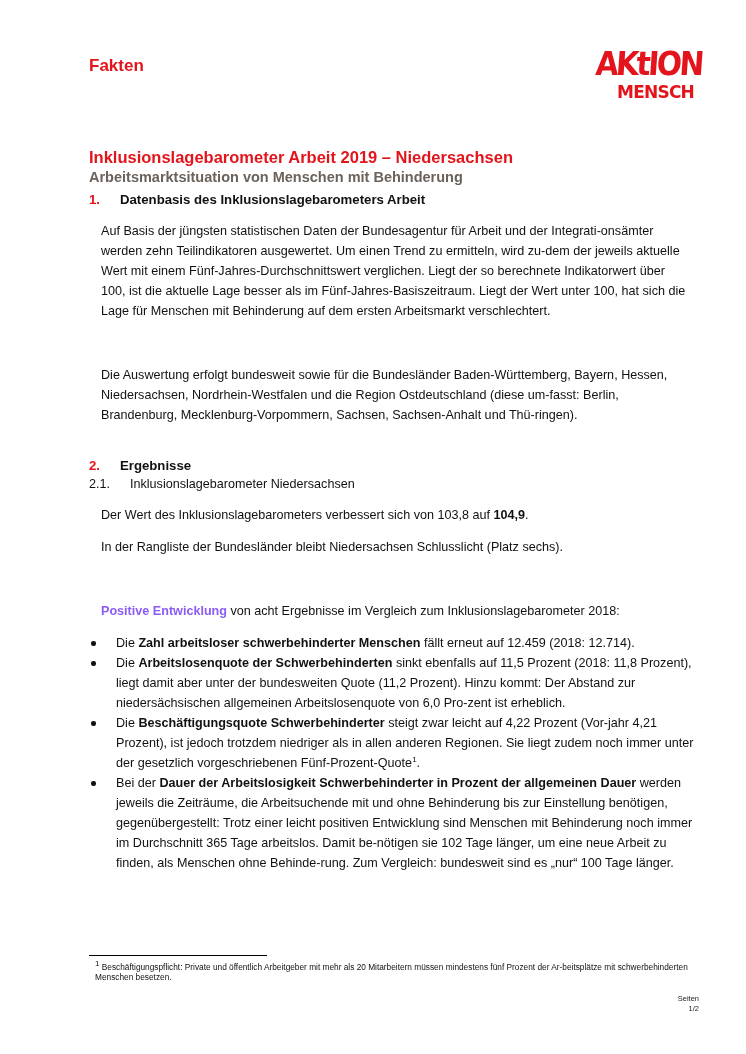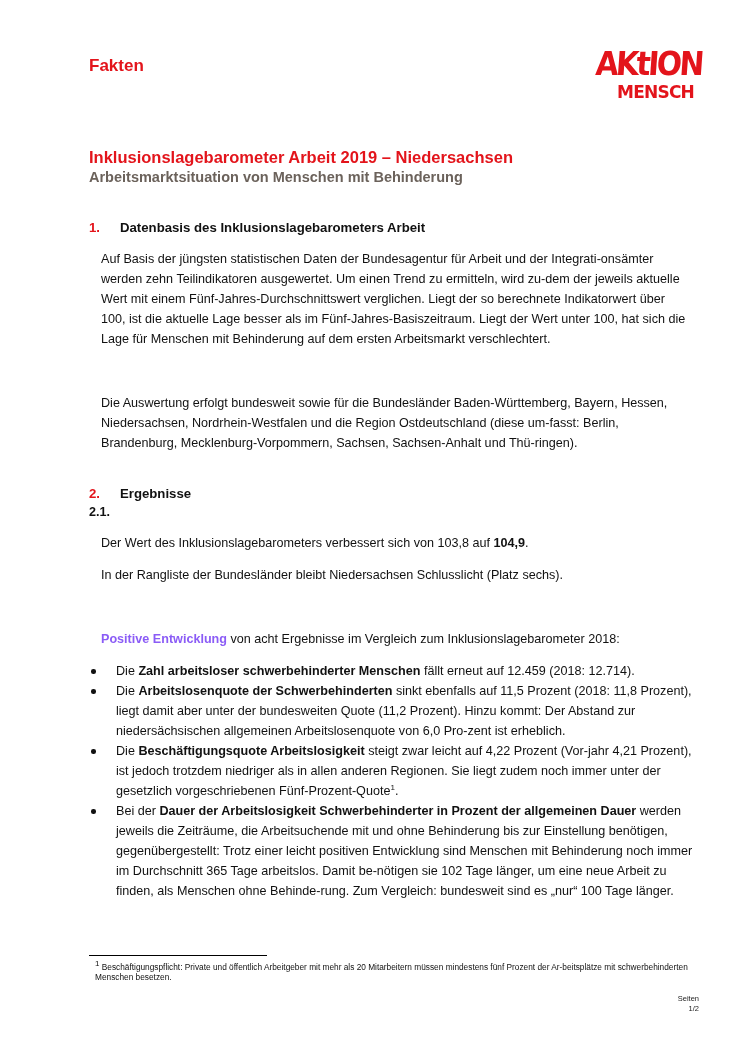--- a/index.html
+++ b/index.html
@@ -18,24 +18,24 @@
       color: #e3141b; letter-spacing: -2.5px; transform: skewX(-4deg);
       font-stretch: condensed;
     }
     .logo .mensch {
       position: absolute; right: 8px; top: 32px;
       font-family: "DejaVu Sans", sans-serif; font-weight: bold; font-size: 17px;
       color: #e3141b; letter-spacing: -0.8px;
     }
     .content { position: absolute; left: 89px; top: 147px; width: 612px; }
     .title { font-size: 16.5px; font-weight: bold; color: #e3141b; line-height: 20px; margin: 0; }
-    .subtitle { font-size: 14.5px; font-weight: bold; color: #6b625b; line-height: 20px; margin: 0 0 32px 0; }
+    .subtitle { font-size: 14.5px; font-weight: bold; color: #6b625b; line-height: 20px; margin: 0 0 4px 0; }
     .h1 { font-size: 13.2px; font-weight: bold; line-height: 18px; margin: 0; display: flex; }
     .h1 .num { color: #e3141b; width: 31px; display: inline-block; }
-    .h2 { font-size: 12.6px; font-weight: bold; line-height: 18px; margin: 0; display: flex; }
+    .h2 { font-size: 12.6px; font-weight: normal; line-height: 18px; margin: 0; display: flex; }
     .h2 .num { width: 41px; display: inline-block; }
     p { font-size: 12.6px; line-height: 20px; margin: 12px; }
     .gap { height: 20px; }
     .red-b { color: #8b5cf6; font-weight: bold; }
     ul { margin: 0; padding: 0; list-style: none; }
     li { position: relative; padding-left: 27px; font-size: 12.6px; line-height: 20px; }
     li::before {
       content: ""; position: absolute; left: 2px; top: 8px; width: 4.5px; height: 4.5px;
       background: #111; border-radius: 50%;
     }
@@ -66,30 +66,31 @@
   <div class="gap"></div>
   <p>Die Auswertung erfolgt bundesweit sowie für die Bundesländer Baden-Württemberg, Bayern, Hessen, Niedersachsen, Nordrhein-Westfalen und die Region Ostdeutschland (diese um-fasst: Berlin, Brandenburg, Mecklenburg-Vorpommern, Sachsen, Sachsen-Anhalt und Thü-ringen).</p>
   <div class="gap"></div>
 
   <div class="h1">
     <span class="num">2.</span>
     <span>Ergebnisse</span>
   </div>
   <div class="h2">
     <span class="num">2.1.</span>
+    <span>Inklusionslagebarometer Niedersachsen</span>
   </div>
   <p><span>Der Wert des Inklusionslagebarometers verbessert sich von 103,8 auf </span><b>104,9</b><span>.</span></p>
   <p>In der Rangliste der Bundesländer bleibt Niedersachsen Schlusslicht (Platz sechs).</p>
   <div class="gap"></div>
 
   <p><span class="red-b">Positive Entwicklung</span><span> von acht Ergebnisse im Vergleich zum Inklusionslagebarometer 2018:</span></p>
   <ul>
     <li><span>Die </span><b>Zahl arbeitsloser schwerbehinderter Menschen</b><span> fällt erneut auf 12.459 (2018: 12.714).</span></li>
     <li><span>Die </span><b>Arbeitslosenquote der Schwerbehinderten</b><span> sinkt ebenfalls auf 11,5 Prozent (2018: 11,8 Prozent), liegt damit aber unter der bundesweiten Quote (11,2 Prozent). Hinzu kommt: Der Abstand zur niedersächsischen allgemeinen Arbeitslosenquote von 6,0 Pro-zent ist erheblich.</span></li>
-    <li><span>Die </span><b>Beschäftigungsquote Arbeitslosigkeit</b><span> steigt zwar leicht auf 4,22 Prozent (Vor-jahr 4,21 Prozent), ist jedoch trotzdem niedriger als in allen anderen Regionen. Sie liegt zudem noch immer unter der gesetzlich vorgeschriebenen Fünf-Prozent-Quote</span><sup>1</sup>.</li>
+    <li><span>Die </span><b>Beschäftigungsquote Schwerbehinderter</b><span> steigt zwar leicht auf 4,22 Prozent (Vor-jahr 4,21 Prozent), ist jedoch trotzdem niedriger als in allen anderen Regionen. Sie liegt zudem noch immer unter der gesetzlich vorgeschriebenen Fünf-Prozent-Quote</span><sup>1</sup>.</li>
     <li><span>Bei der </span><b>Dauer der Arbeitslosigkeit Schwerbehinderter in Prozent der allgemeinen Dauer</b><span> werden jeweils die Zeiträume, die Arbeitsuchende mit und ohne Behinderung bis zur Einstellung benötigen, gegenübergestellt: Trotz einer leicht positiven Entwicklung sind Menschen mit Behinderung noch immer im Durchschnitt 365 Tage arbeitslos. Damit be-nötigen sie 102 Tage länger, um eine neue Arbeit zu finden, als Menschen ohne Behinde-rung. Zum Vergleich: bundesweit sind es „nur“ 100 Tage länger.</span></li>
   </ul>
 </div>
 
 <div class="fn-rule"></div>
 <div class="footnote"><sup>1</sup><span> Beschäftigungspflicht: Private und öffentlich Arbeitgeber mit mehr als 20 Mitarbeitern müssen mindestens fünf Prozent der Ar-beitsplätze mit schwerbehinderten Menschen besetzen.</span></div>
 
 <div class="pagenum">
   <div>Seiten</div>
   <div>1/2</div>

